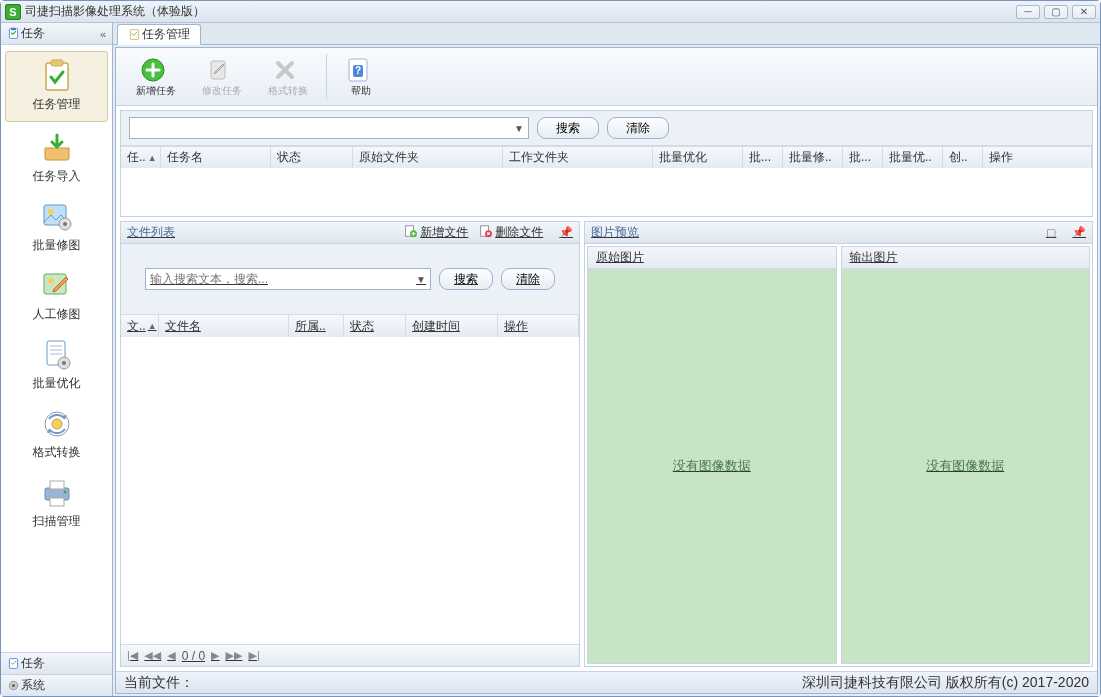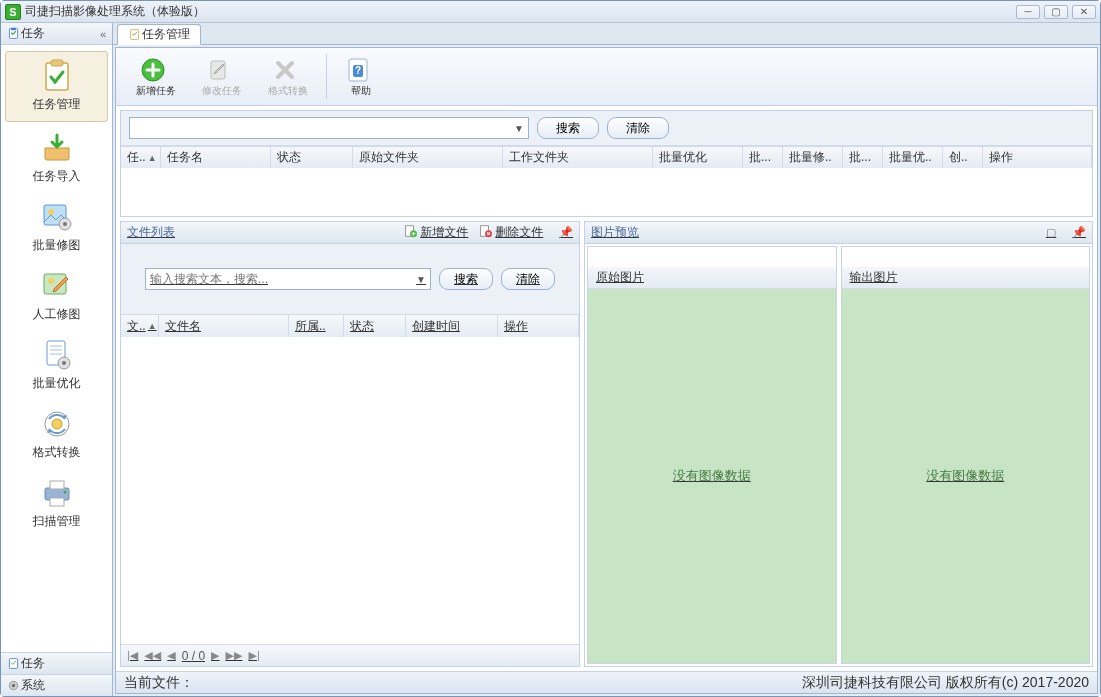--- a/index.html
+++ b/index.html
@@ -236,21 +236,21 @@
   
   .preview-split { flex:1; display:flex; gap:4px; padding: 2px; }
   .preview-box {
     flex:1; border:1px solid #c9d4e2;
     display:flex; flex-direction:column;
   }
   .preview-box .ph {
     height: 22px; background: linear-gradient(#f3f6fa, #e4ebf4);
     border-bottom:1px solid #d2dbe7;
     display:flex; align-items:center; padding:0 8px;
-    font-size:12px; color:#333;margin-top:20px;
+    font-size:12px; color:#333;
   }
   .preview-canvas {
     flex:1;
     background:#c7e4c4;
     display:flex; align-items:center; justify-content:center;
     color:#4a7a4a; font-size:13px;
   }
   
   .statusbar {
     height: 22px;

